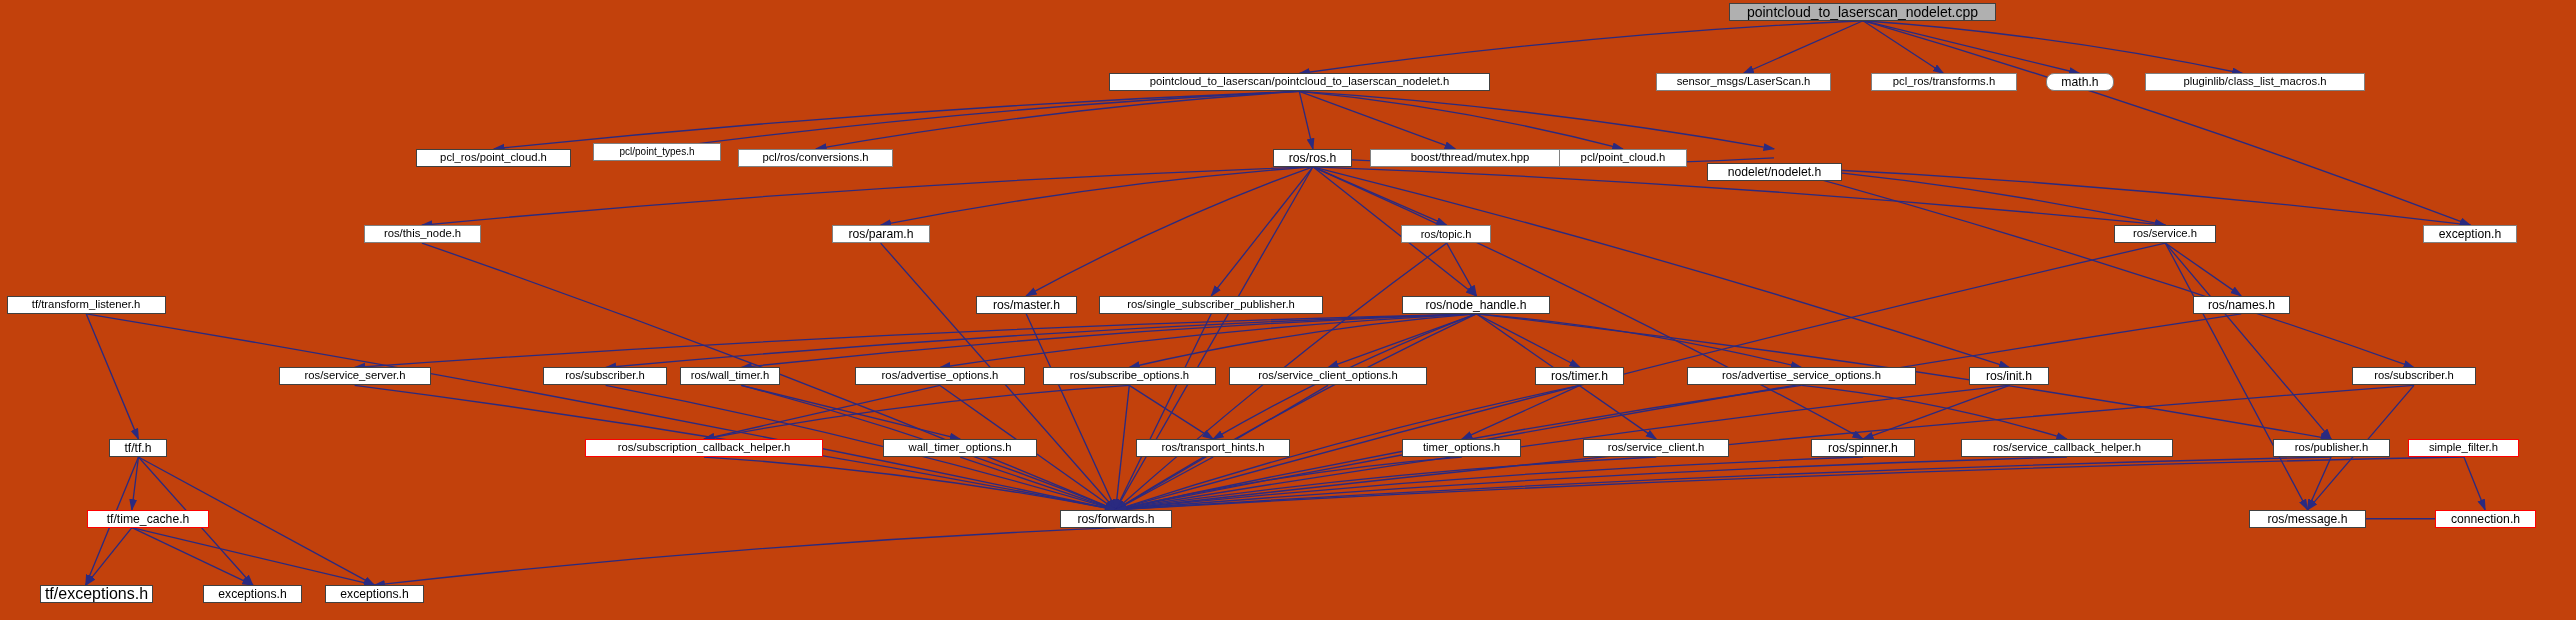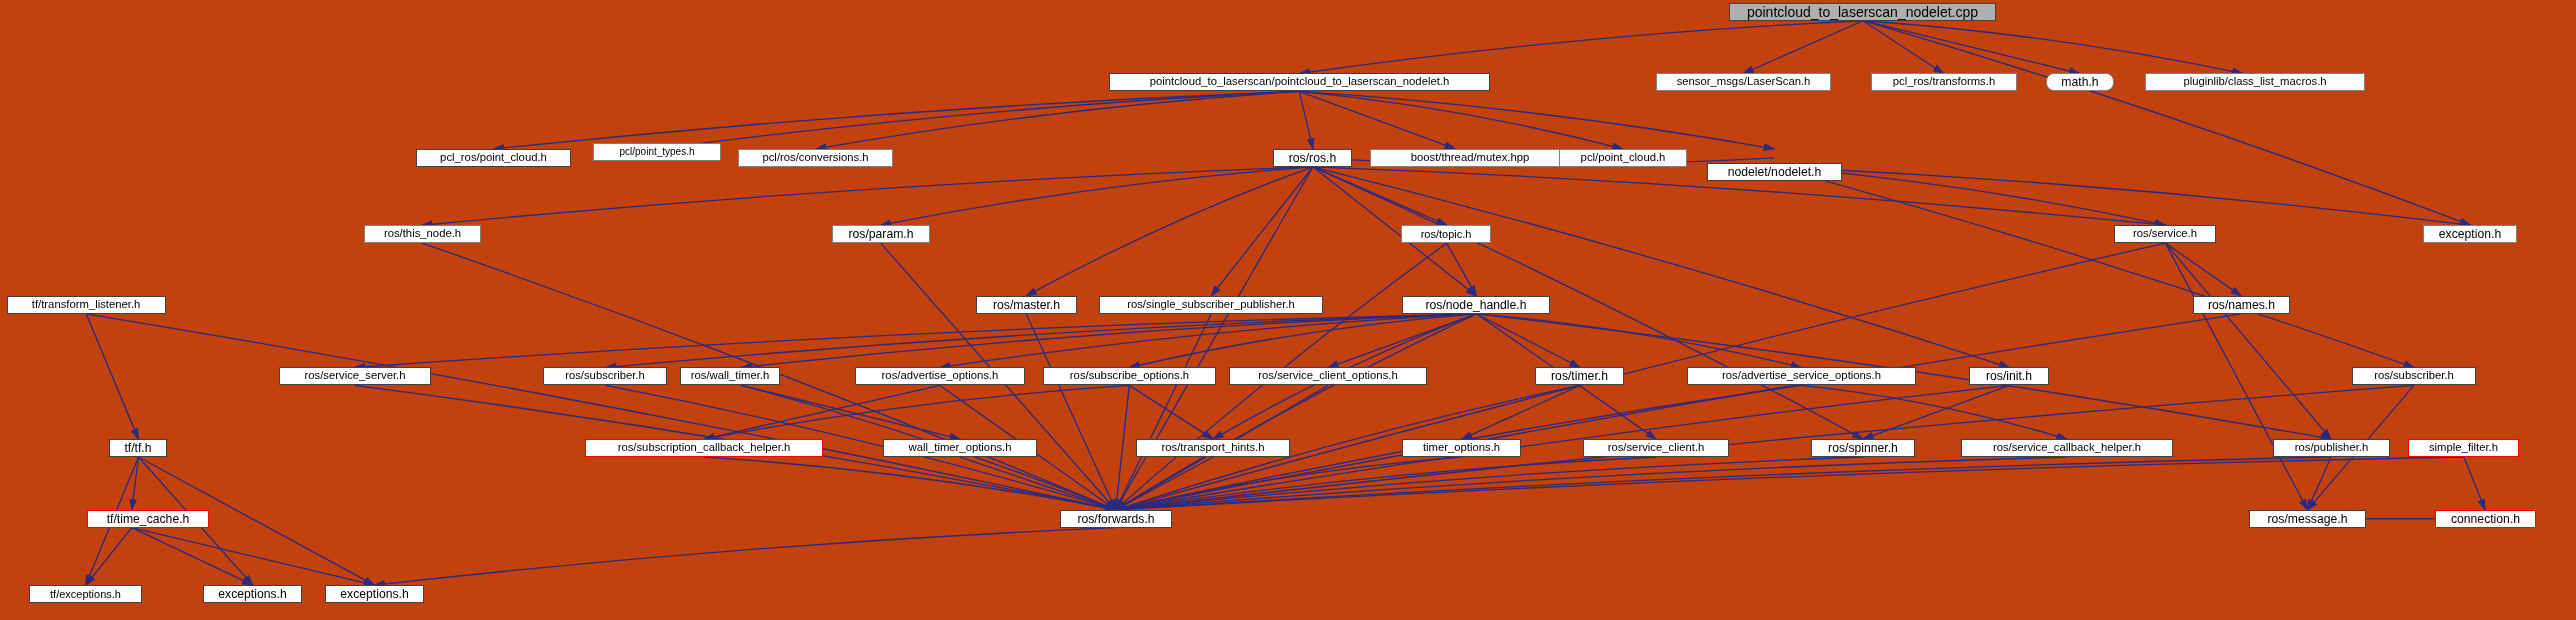--- a/index.html
+++ b/index.html
@@ -252,21 +252,21 @@
       </div>
       <div class="node bold" style="left: 1060px; top: 510px; width: 112px; height: 18px; font-size: 12.2px;">
         <span class="node-label">ros/forwards.h</span>
       </div>
       <div class="node bold" style="left: 2249px; top: 510px; width: 117px; height: 18px; font-size: 12.2px;">
         <span class="node-label">ros/message.h</span>
       </div>
       <div class="node red" style="left: 2435px; top: 510px; width: 101px; height: 18px; font-size: 12.2px;">
         <span class="node-label">connection.h</span>
       </div>
-      <div class="node bold" style="left: 29px; top: 585px; width: 113px; height: 18px; font-size: 11px;">
+      <div class="node bold" style="left: 40px; top: 585px; width: 113px; height: 18px; font-size: 16px;">
         <span class="node-label">tf/exceptions.h</span>
       </div>
       <div class="node bold" style="left: 203px; top: 585px; width: 99px; height: 18px; font-size: 12.2px;">
         <span class="node-label">exceptions.h</span>
       </div>
       <div class="node bold" style="left: 325px; top: 585px; width: 99px; height: 18px; font-size: 12.2px;">
         <span class="node-label">exceptions.h</span>
       </div>
     </div>
 </div>

